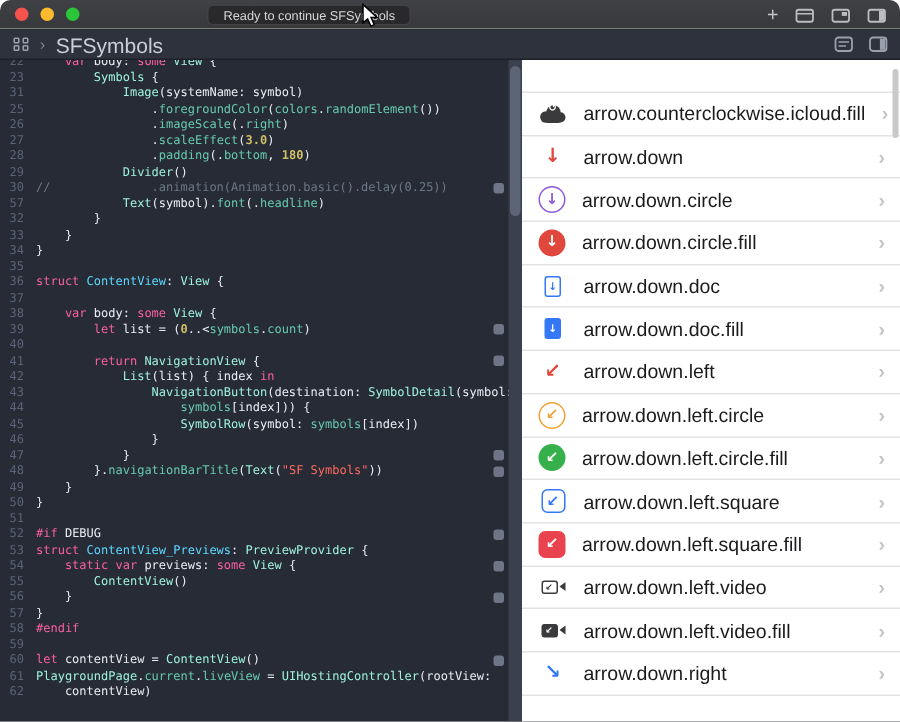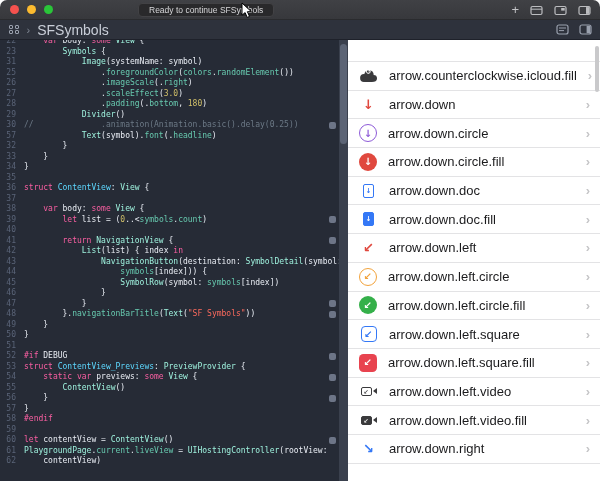--- a/index.html
+++ b/index.html
@@ -40,21 +40,21 @@
 
   
   .main { display:flex; height:441px; }
 
   
   .editor { flex:0 0 348px; width:348px; background:#262b36; position:relative; overflow:hidden; }
   .code { margin-top:-4px; font-family:"DejaVu Sans Mono", monospace; font-size:8px; line-height:10.5px; }
   .cl { position:relative; height:10.5px; white-space:pre; }
   .ln { display:inline-block; width:24px; text-align:right; padding-right:8px; color:#5a6478; }
   .p { color:#e8ecf3; } .k { color:#fc5fa3; } .t { color:#9ef1dd; }
-  .d { color:#5dd8ff; } .m { color:#67c9af;margin-top:27px; } .n { color:#d0bf69; }
+  .d { color:#5dd8ff; } .m { color:#67c9af;margin-top:27px; } .n { color:#d0bf69;font-weight:bold; }
   .s { color:#fc6a5d; } .c { color:#6c7986; }
   .badge { position:absolute; right:12px; top:1.5px; width:7px; height:7px; border-radius:2px; background:#6d7587; }
   .e-scroll { position:absolute; right:0; top:0; width:9px; height:100%; background:#3a404d; }
   .e-thumb { position:absolute; right:1px; top:4px; width:7px; height:100px; background:#5c6475; border-radius:3.5px; }
 
   
   .panel { flex:1; background:#ffffff; position:relative; overflow:hidden; }
   .list { margin-top:21px; border-top:1px solid #e3e3e5; }
   .srow { height:28.7px; display:flex; align-items:center; gap:11px; padding:0 10px 0 11px; border-bottom:1px solid #e3e3e5; }
   .sname { font-size:13px; color:#1b1b1d; }

